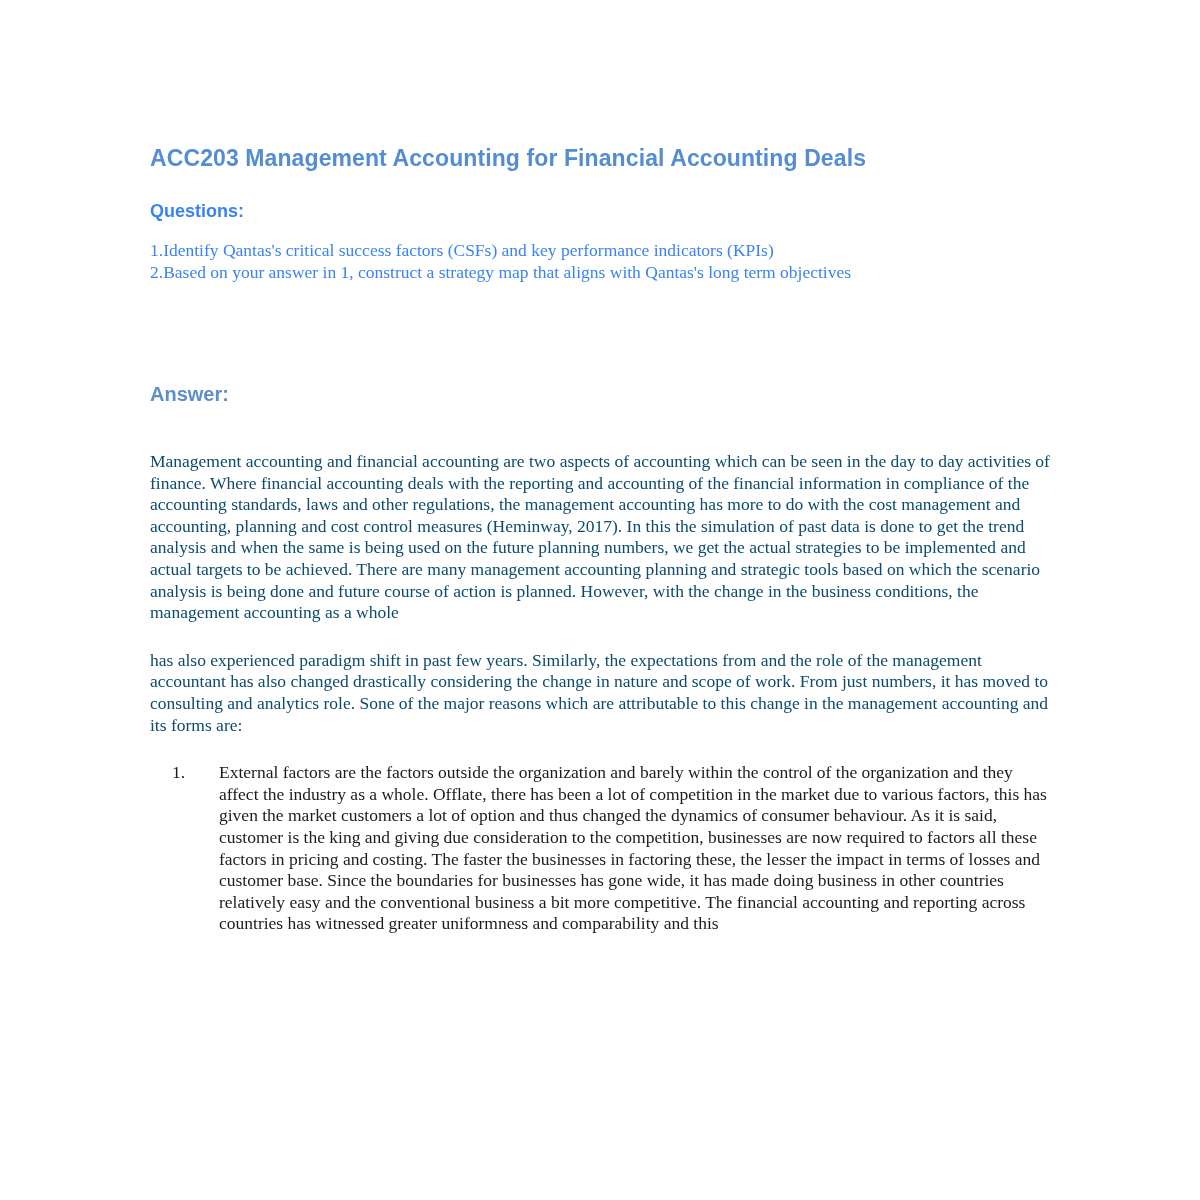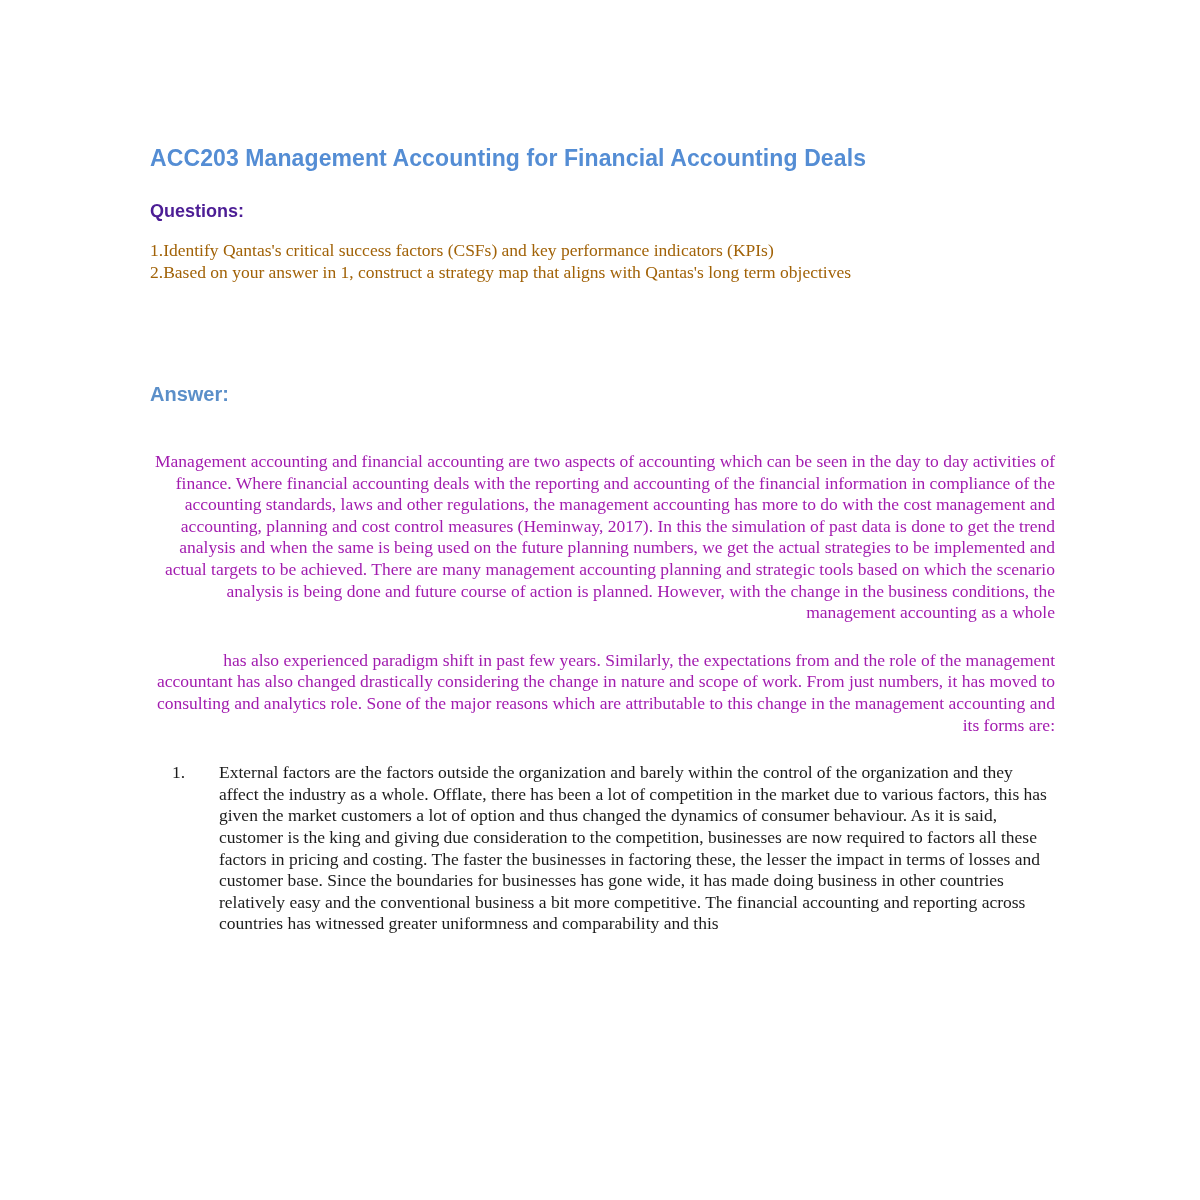--- a/index.html
+++ b/index.html
@@ -34,21 +34,21 @@
     line-height: 30px;
     letter-spacing: 0.1px;
     margin: 0 0 26px 0;
     white-space: nowrap;
   }
 
   .h-questions {
     font-family: "Liberation Sans", sans-serif;
     font-size: 18px;
     font-weight: bold;
-    color: #4c1d95;
+    color: #3b82f6;
     line-height: 24px;
     margin: 0 0 17px 0;
   }
 
   .h-answer {
     font-family: "Liberation Sans", sans-serif;
     font-size: 20px;
     font-weight: bold;
     color: #5b8fc9;
     line-height: 23px;
@@ -61,36 +61,36 @@
     font-weight: bold;
     color: #5b8fc9;
     line-height: 21px;
     margin: 0;
   }
 
   
   .q-list {
     font-family: "Liberation Serif", serif;
     font-size: 17.5px;
-    color: #a16207;
+    color: #3b82f6;
     line-height: 21.5px;
     margin: 0;
   }
 
   .q-list .q-line {
     margin: 0;
     text-indent: 0;
   }
 
   .para {
     font-family: "Liberation Serif", serif;
     font-size: 17.5px;
-    color: #a21caf;
+    color: #0c4a6e;
     line-height: 21.6px;
-    text-align: right;
+    text-align: left;
     margin: 0;
   }
 
   
   .gap-after-questions { height: 100px; }
   .gap-answer-part     { height: 23px; }
   .gap-part-body       { height: 22px; }
   .gap-para            { height: 26px; }
   .gap-before-list     { height: 26px; }
 

